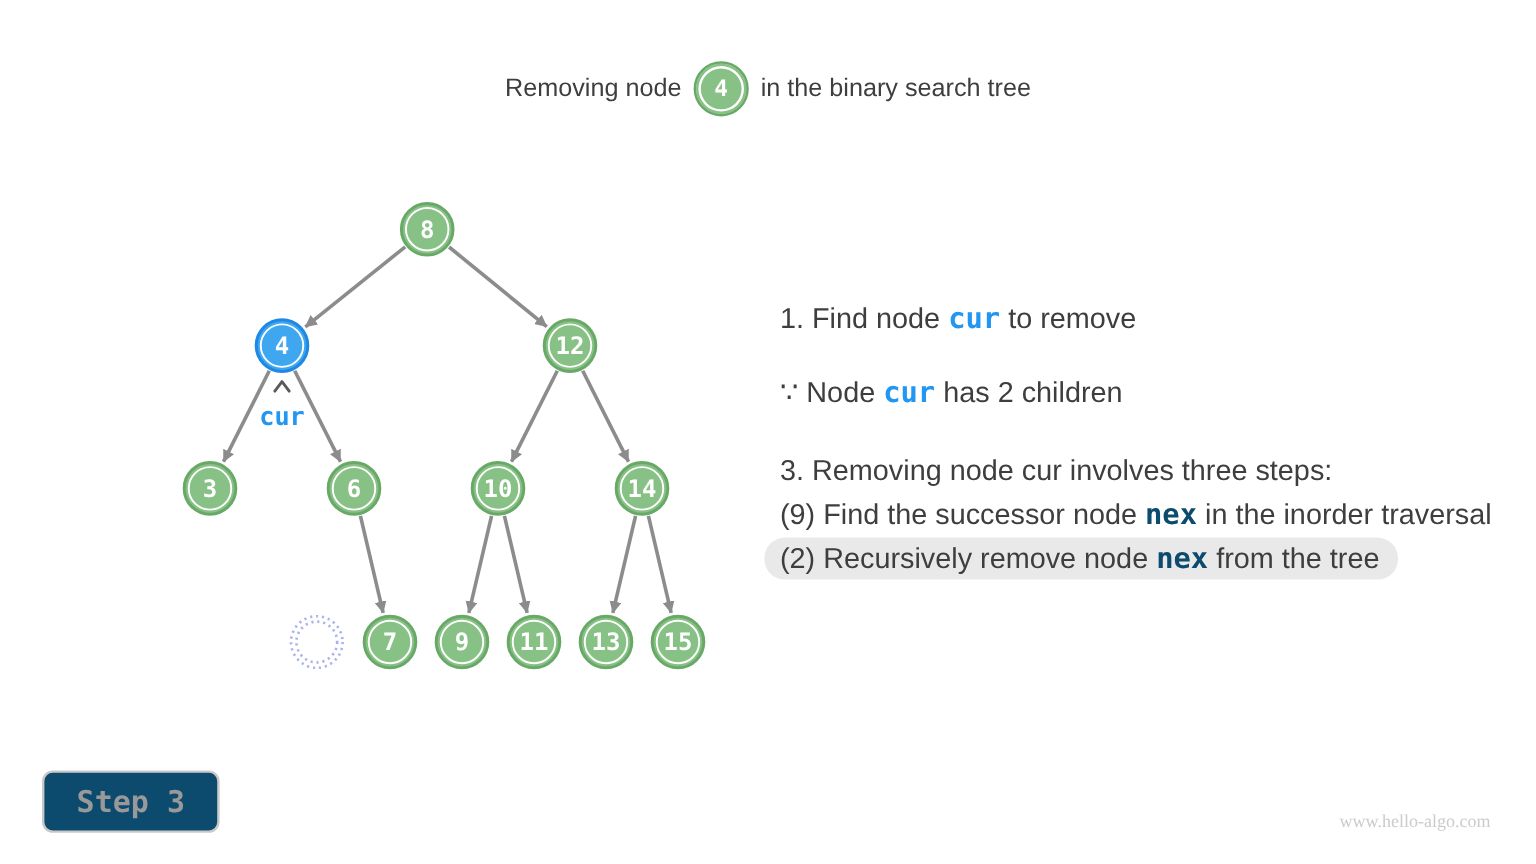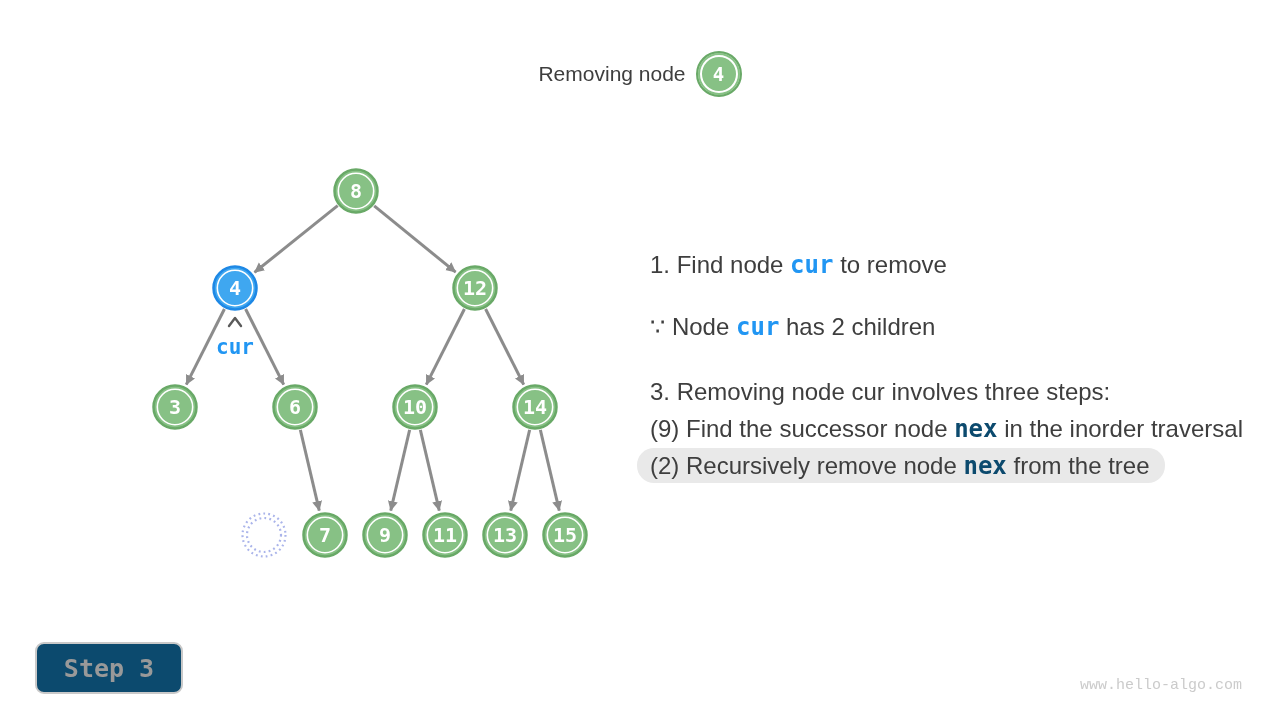--- a/index.html
+++ b/index.html
@@ -43,31 +43,32 @@
   .step-badge{
     position:absolute;left:35px;top:642px;width:144px;height:48px;
     border:2px solid #C9C9C9;border-radius:9px;background:#0c4a6e;
     display:flex;align-items:center;justify-content:center;
     font-family:"DejaVu Sans Mono", monospace;font-weight:bold;font-size:25px;color:#999999;
   }
 
   
   .watermark{
     position:absolute;right:38px;top:677px;
-    font-family:Liberation Mono, monospace;font-size:15px;color:#CBCBCB;
+    font-family:Liberation Serif, serif;font-size:15px;color:#CBCBCB;
   }
 </style>
 </head>
 <body>
 
 <div id="canvas">
 
   <div class="title">
     <span>Removing node</span>
     <span class="badge">4</span>
+    <span>in the binary search tree</span>
   </div>
 
   <svg id="tree-svg" viewBox="0 0 1280 720">
       <defs>
         <marker id="arrow" markerUnits="userSpaceOnUse" markerWidth="12" markerHeight="12" refX="9.5" refY="5" orient="auto">
           <path d="M0,0 L10,5 L0,10 Z" fill="#8C8C8C"></path>
         </marker>
       </defs>
       <line x1="337.6643760959682" y1="205.6988059395958" x2="254.50598287662962" y2="272.36297240468537" stroke="#8C8C8C" stroke-width="3" marker-end="url(#arrow)"></line>
       <line x1="374.2152456461596" y1="205.84772124098723" x2="455.6220790998302" y2="272.20455187129016" stroke="#8C8C8C" stroke-width="3" marker-end="url(#arrow)"></line>

